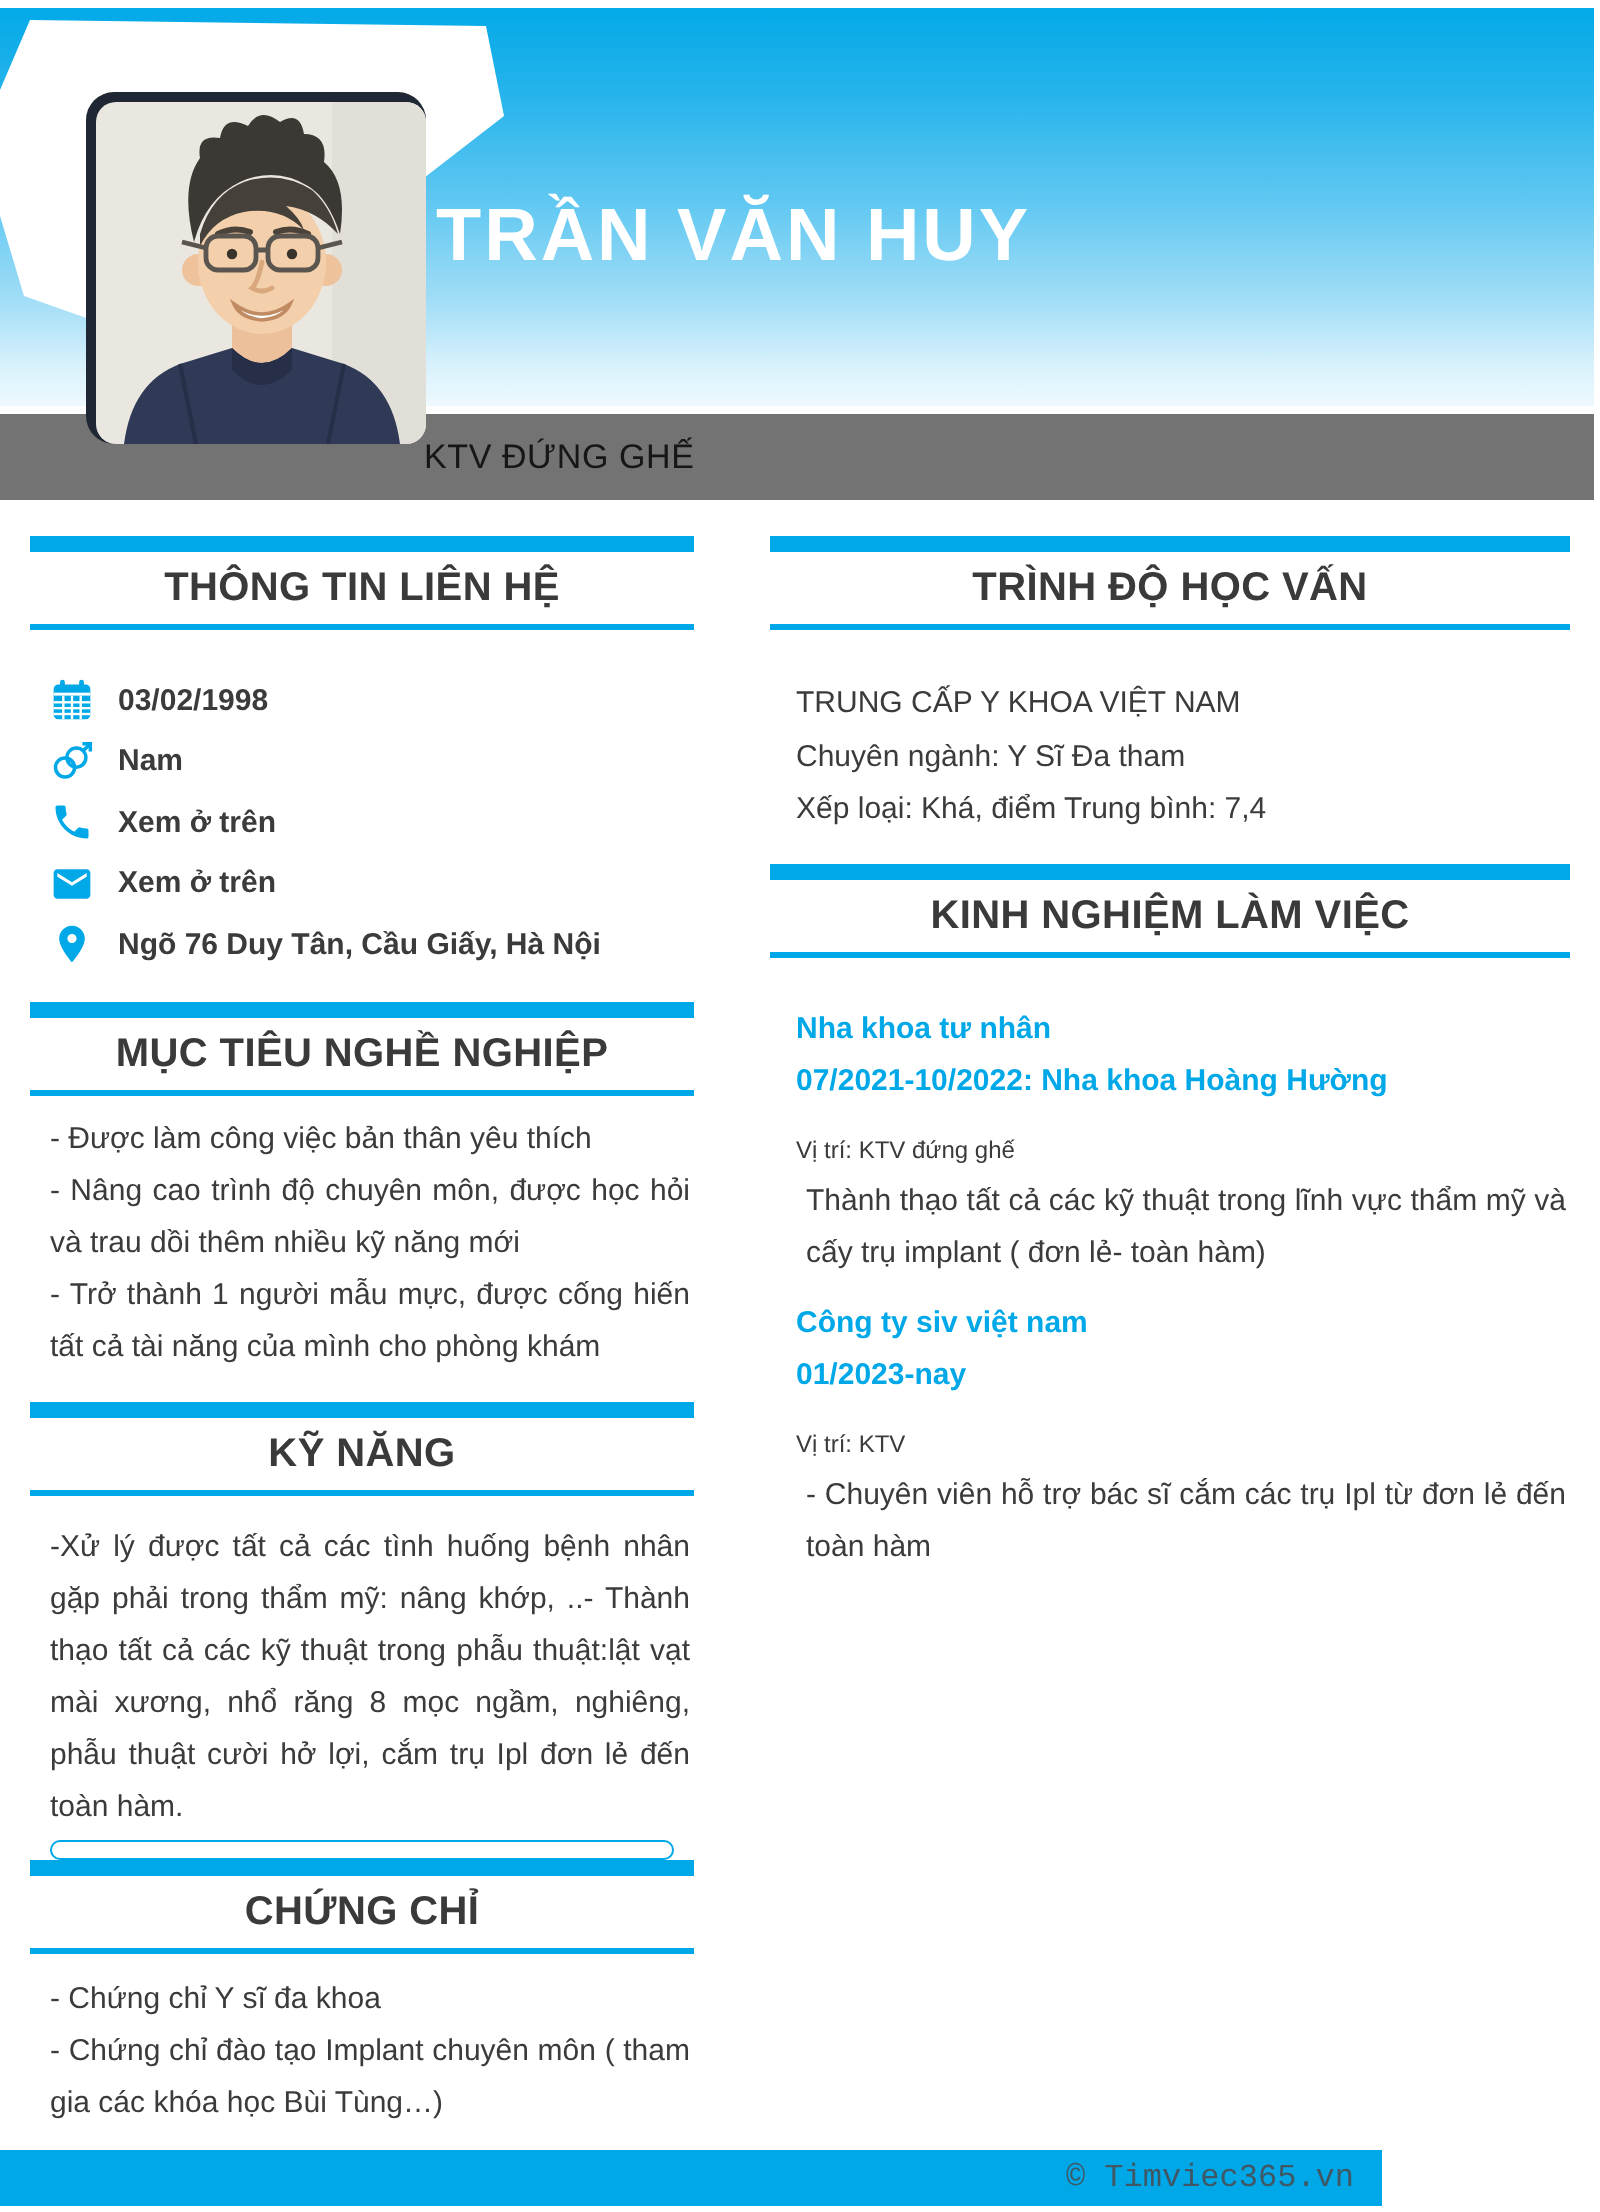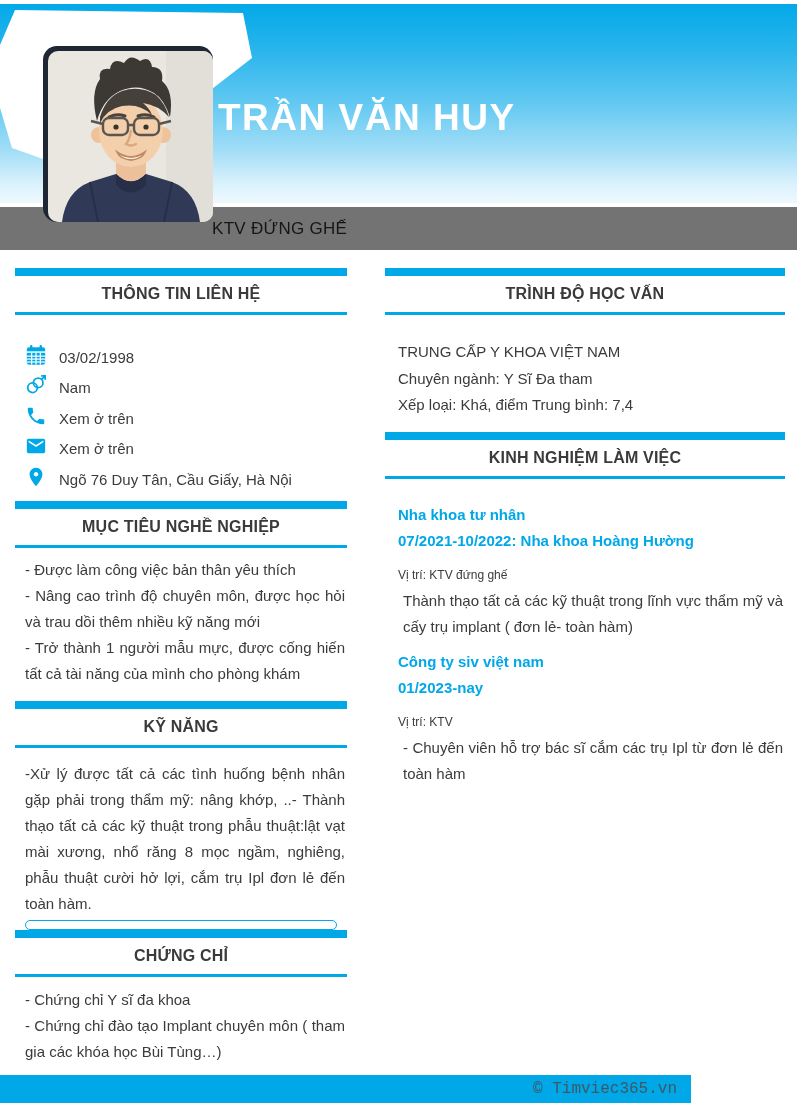--- a/index.html
+++ b/index.html
@@ -30,25 +30,25 @@
     position:absolute; left:43px; top:46px; width:170px; height:176px;
     background:#1e2733; border-radius:14px; z-index:5;
   }
   .photo { position:absolute; left:5px; top:5px; width:165px; height:171px; border-radius:10px; overflow:hidden; }
   .photo svg { display:block; }
   
   .col-left  { position:absolute; left:15px;  top:268px; width:332px; }
   .col-right { position:absolute; left:385px; top:268px; width:400px; }
   
   .sec-bar  { height:8px; background:#00a8e8; }
-  .sec-title{ text-align:center; font-size:16px; font-weight:700; color:#3a3a3a; line-height:36px; letter-spacing:0.2px; }
+  .sec-title{ text-align:center; font-size:20px; font-weight:700; color:#3a3a3a; line-height:36px; letter-spacing:0.2px; }
   .sec-line { height:3px; background:#00a8e8; }
   
   .contact-list { margin-top:20px; padding-left:10px; }
-  .c-row { display:flex; align-items:flex-end; height:30.5px; }
+  .c-row { display:flex; align-items:center; height:30.5px;font-weight:bold; }
   .c-icon { width:22px; height:22px; margin-right:12px; flex:none; }
   .c-text { font-size:15px; color:#3b3b3b; }
   
   .para { font-size:15px; line-height:26px; color:#3b3b3b; text-align:justify; padding:0 2px 0 10px; }
   .mt-obj   { margin-top:9px; }
   .mt-skill { margin-top:13px; }
   .mt-cert  { margin-top:10px; }
   .sp2 { margin-top:13px; }
   .sp3 { margin-top:14px; }
   .sp4 { }

